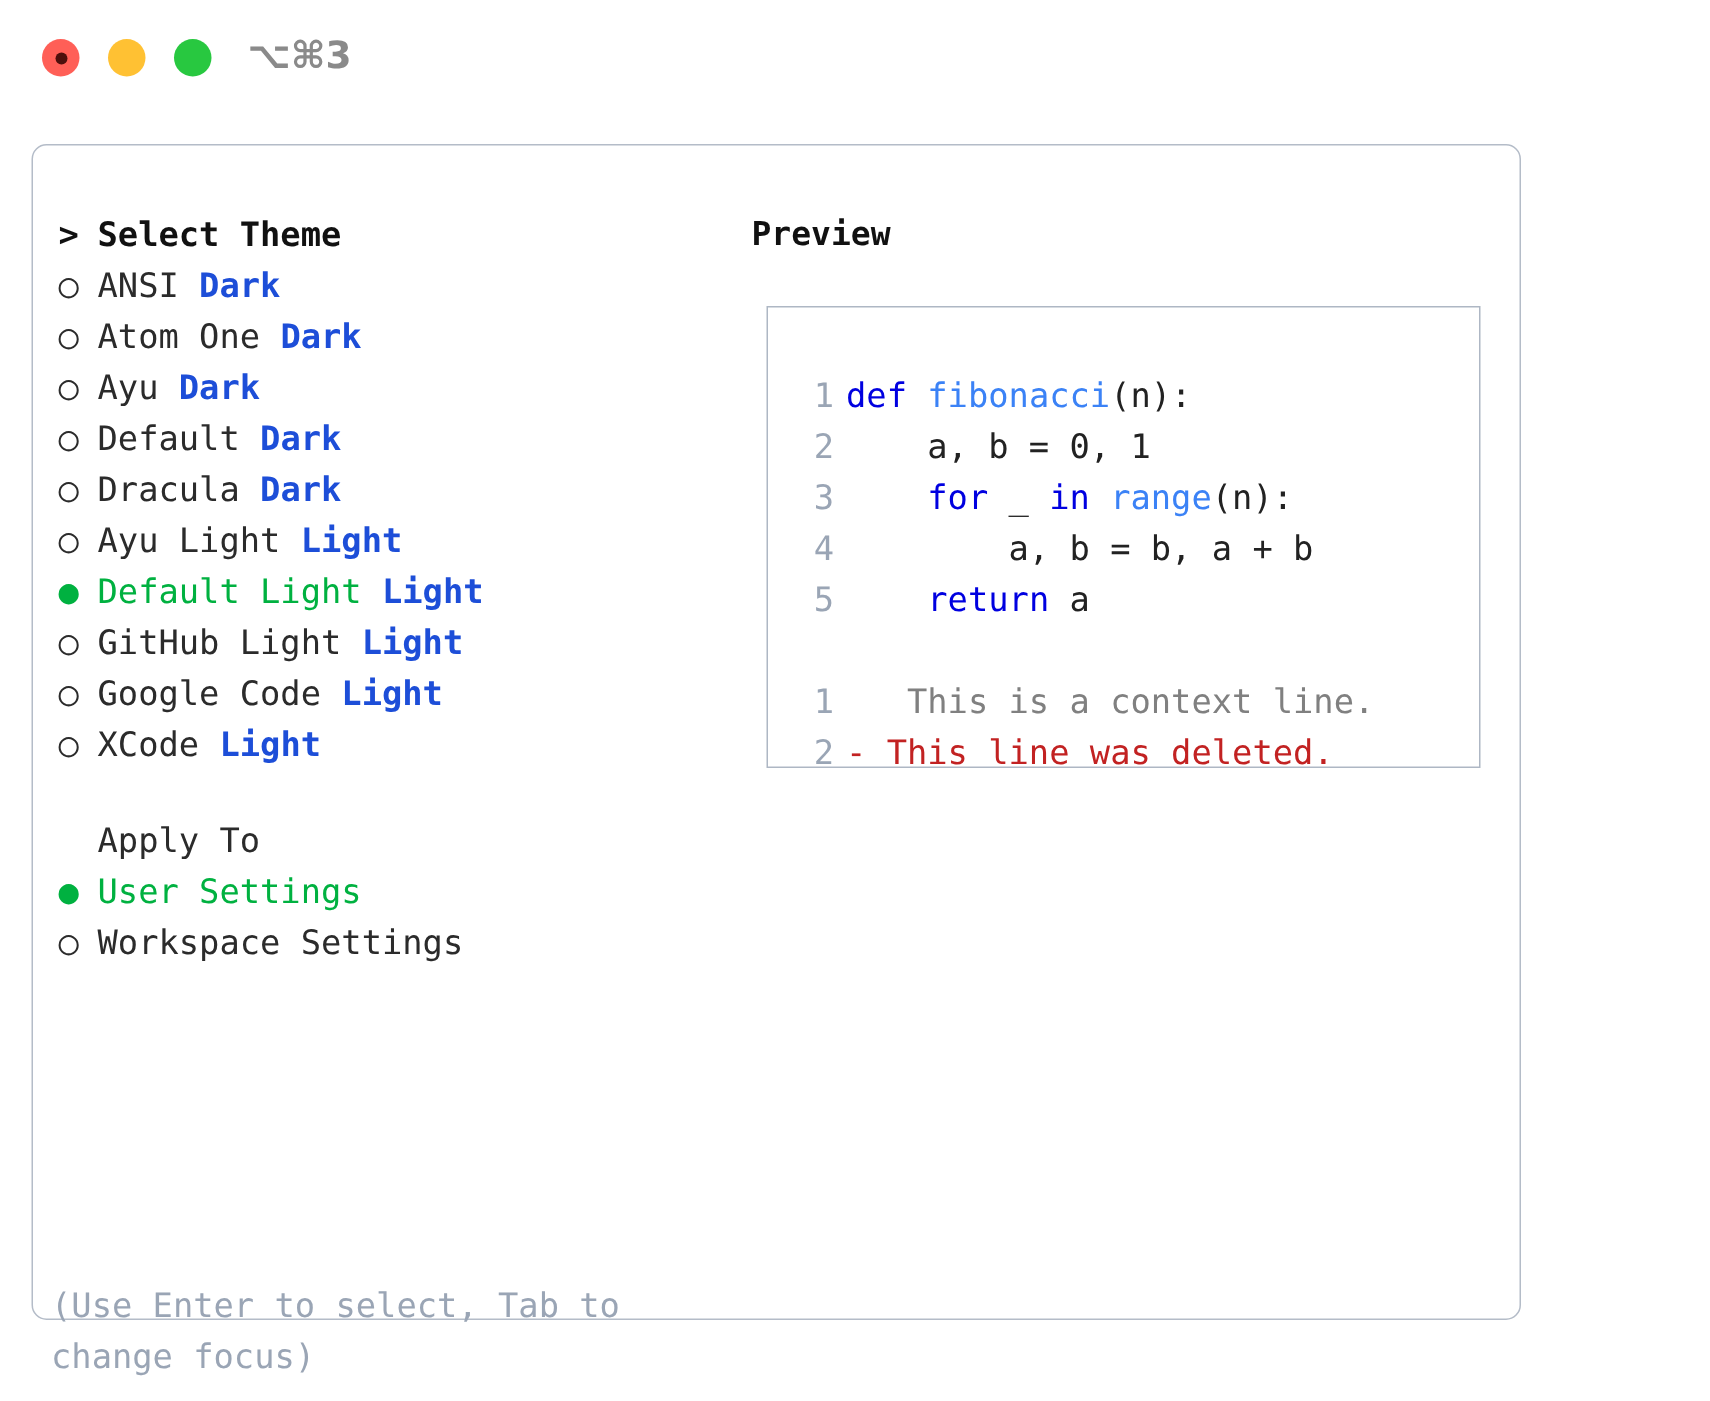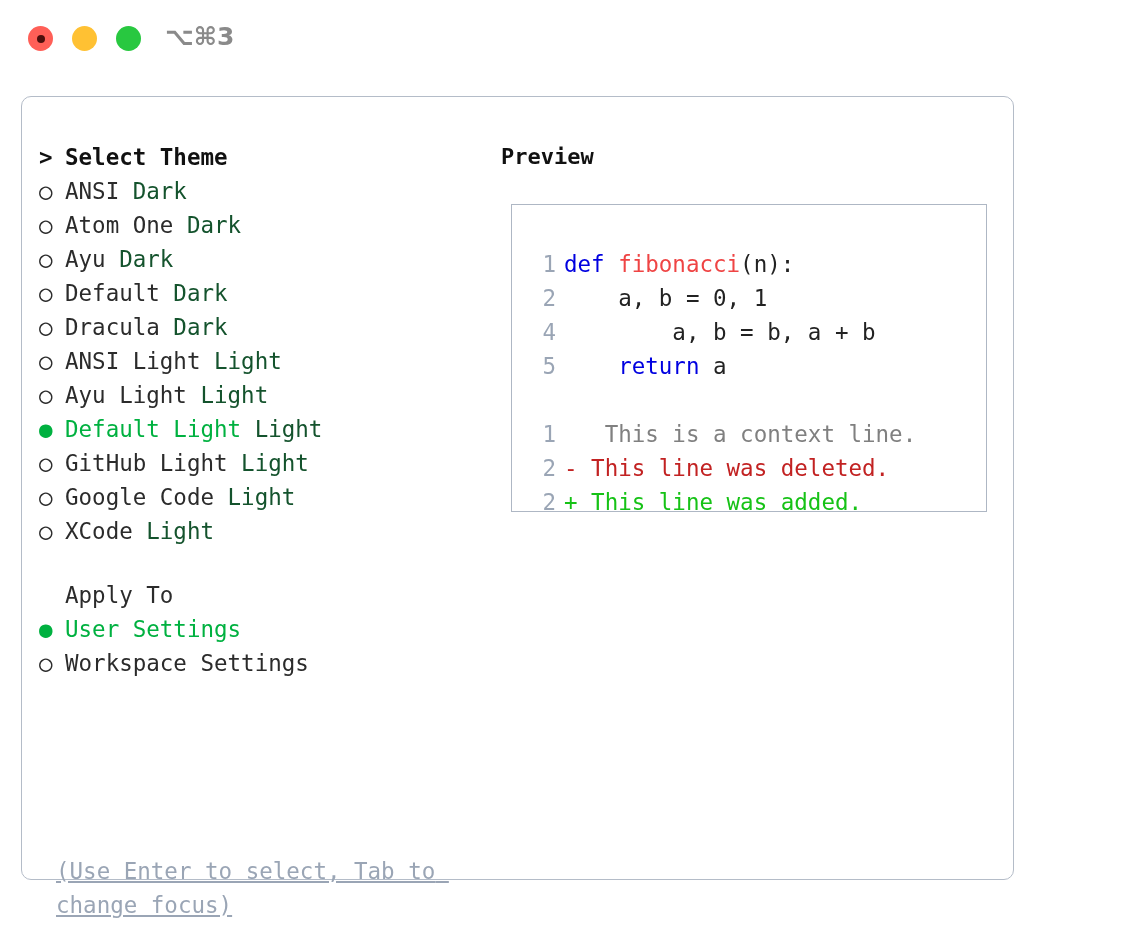--- a/index.html
+++ b/index.html
@@ -100,33 +100,32 @@
   .marker {
     display: inline-block;
     width: 26px;
     white-space: pre;
   }
   .section-head {
     font-weight: 700;
     color: #111111;
   }
   .row.selected, .row.selected .marker { color: #00b140; }
-  .tag { color: #14532d; }
+  .tag { color: #1d4ed8; font-weight: bold; }
   .spacer-30 { height: 30px; }
 
   #hint {
     position: absolute;
-    left: 34px;
+    left: 12px;
     top: 757px;
     width: 420px;
     font-size: 22.5px;
     line-height: 34px;
     color: #9aa5b5;
     white-space: pre-wrap;
-    text-decoration: underline;
   }
 
   
   #right-col {
     position: absolute;
     left: 479px;
     top: 43px;
   }
   #preview-title {
     font-size: 22px;
@@ -154,21 +153,21 @@
   }
   .cline { white-space: pre; height: 34px; }
   .ln {
     display: inline-block;
     width: 26px;
     text-align: right;
     color: #9aa5b5;
     margin-right: 8px;
   }
   .kw   { color: #0000e0; }
-  .fn   { color: #ef4444; }
+  .fn   { color: #3b82f6; }
   .plain{ color: #222222; }
   .blank { height: 34px; }
   .d-ctx { color: #808080; }
   .d-del { color: #c22222; }
   .d-add { color: #16c216; }
 </style>
 </head>
 <body>
 
 <div id="window">
@@ -187,21 +186,20 @@
     <div id="left-col">
 
       <div class="row section-head"><span class="marker">&gt;</span><span>Select Theme</span></div>
 
       <div id="theme-list">
           <div class="row"><span class="marker">○</span><span>ANSI</span><span class="tag"> Dark</span></div>
           <div class="row"><span class="marker">○</span><span>Atom One</span><span class="tag"> Dark</span></div>
           <div class="row"><span class="marker">○</span><span>Ayu</span><span class="tag"> Dark</span></div>
           <div class="row"><span class="marker">○</span><span>Default</span><span class="tag"> Dark</span></div>
           <div class="row"><span class="marker">○</span><span>Dracula</span><span class="tag"> Dark</span></div>
-          <div class="row"><span class="marker">○</span><span>ANSI Light</span><span class="tag"> Light</span></div>
           <div class="row"><span class="marker">○</span><span>Ayu Light</span><span class="tag"> Light</span></div>
           <div class="row selected"><span class="marker">●</span><span>Default Light</span><span class="tag"> Light</span></div>
           <div class="row"><span class="marker">○</span><span>GitHub Light</span><span class="tag"> Light</span></div>
           <div class="row"><span class="marker">○</span><span>Google Code</span><span class="tag"> Light</span></div>
           <div class="row"><span class="marker">○</span><span>XCode</span><span class="tag"> Light</span></div>
         </div>
 
       <div class="spacer-30"></div>
 
       <div class="row"><span class="marker"> </span><span>Apply To</span></div>
@@ -216,26 +214,26 @@
 
     <div id="right-col">
       <div id="preview-title">Preview</div>
     </div>
 
     <div id="preview-box">
       <div id="code">
         <div id="code-lines">
             <div class="cline"><span class="ln">1</span><span class="kw">def </span><span class="fn">fibonacci</span><span class="plain">(n):</span></div>
             <div class="cline"><span class="ln">2</span><span class="plain">    a, b = 0, 1</span></div>
+            <div class="cline"><span class="ln">3</span><span class="plain">    </span><span class="kw">for</span><span class="plain"> _ </span><span class="kw">in</span><span class="plain"> </span><span class="fn">range</span><span class="plain">(n):</span></div>
             <div class="cline"><span class="ln">4</span><span class="plain">        a, b = b, a + b</span></div>
             <div class="cline"><span class="ln">5</span><span class="plain">    </span><span class="kw">return</span><span class="plain"> a</span></div>
           </div>
         <div class="blank"></div>
         <div id="diff-lines">
             <div class="cline"><span class="ln">1</span><span class="d-ctx">   This is a context line.</span></div>
             <div class="cline"><span class="ln">2</span><span class="d-del">- This line was deleted.</span></div>
-            <div class="cline"><span class="ln">2</span><span class="d-add">+ This line was added.</span></div>
           </div>
       </div>
     </div>
 
   </div>
 </div>
 
 </body></html>

